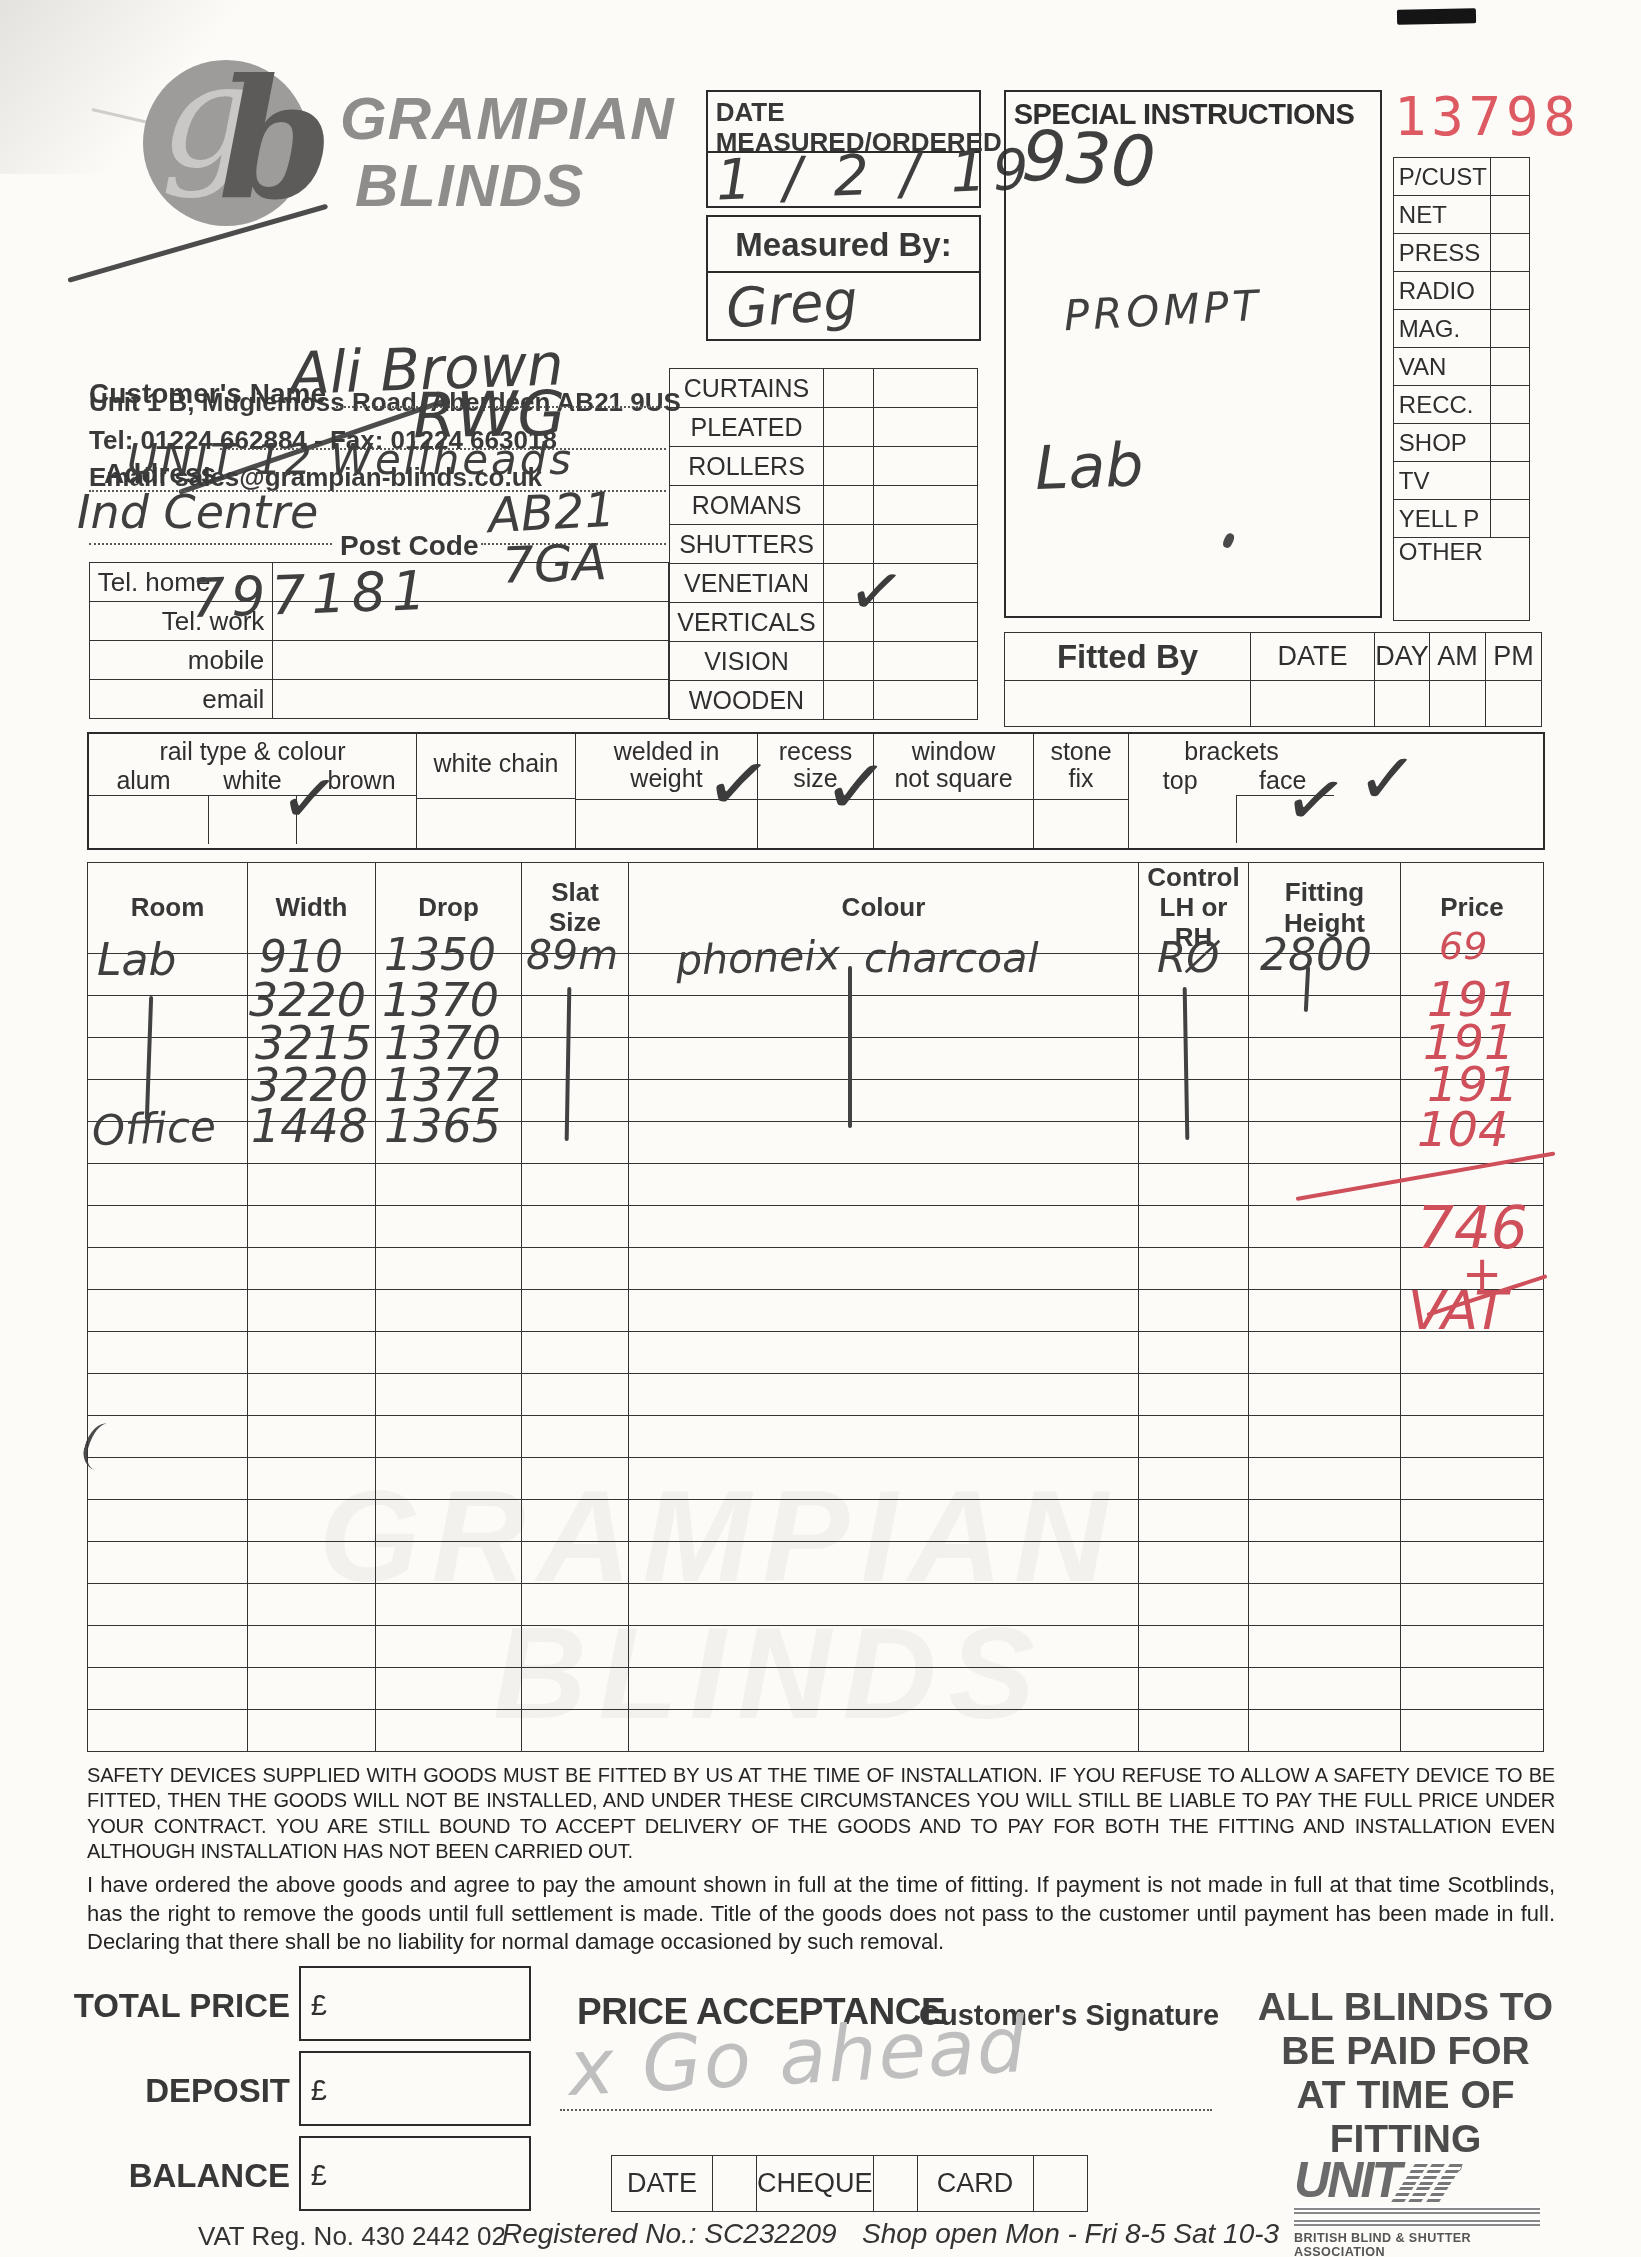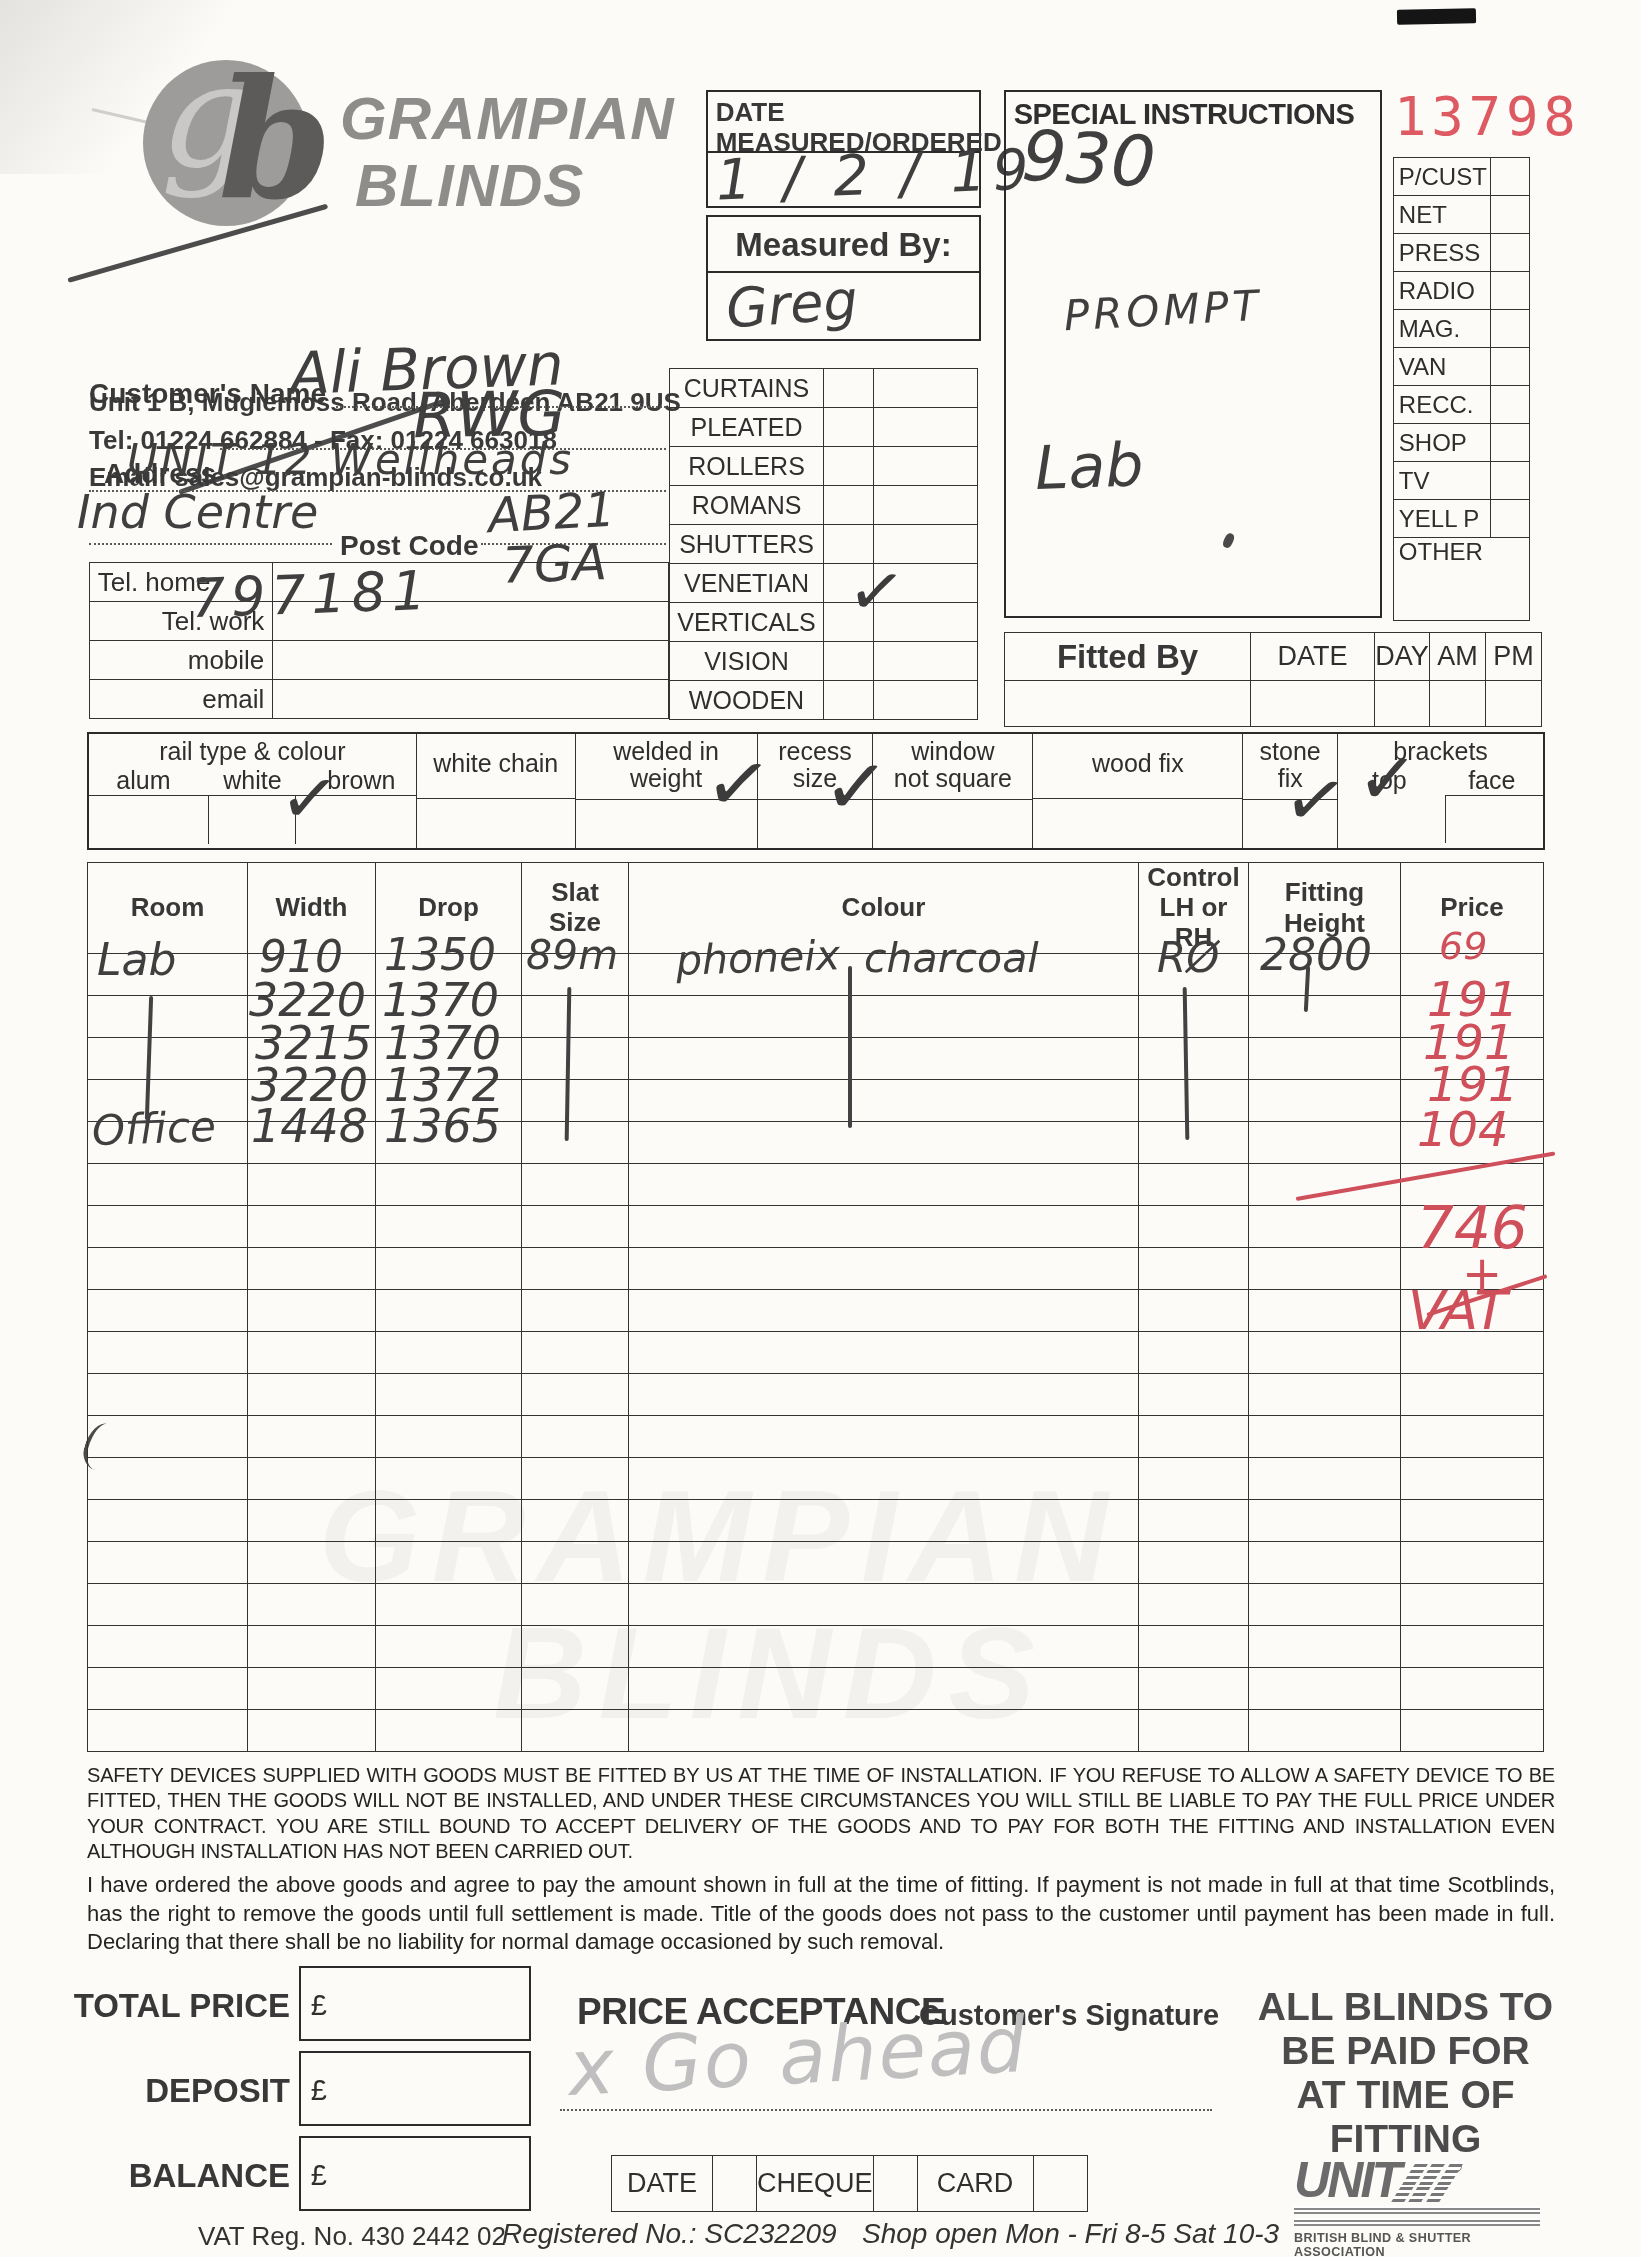--- a/index.html
+++ b/index.html
@@ -290,24 +290,20 @@
     <div style="width:116px;border-right:1.9px solid #333;box-sizing:border-box;">
       <div class="prel" style="line-height:1.1;padding-top:3.9px;height:61px;">recess
 size</div>
       <div style="height:48px;border-top:1.9px solid #333;"></div>
     </div>
     <div style="width:160px;border-right:1.9px solid #333;box-sizing:border-box;">
       <div class="prel" style="line-height:1.1;padding-top:3.9px;height:61px;">window
 not square</div>
       <div style="height:48px;border-top:1.9px solid #333;"></div>
     </div>
-    <div style="width:210px;border-right:1.9px solid #333;box-sizing:border-box;">
-      <div style="padding-top:15.4px;height:49px;">wood fix</div>
-      <div style="height:48px;border-top:1.9px solid #333;"></div>
-    </div>
     <div style="width:95px;border-right:1.9px solid #333;box-sizing:border-box;">
       <div class="prel" style="line-height:1.1;padding-top:3.9px;height:61px;">stone
 fix</div>
       <div style="height:48px;border-top:1.9px solid #333;"></div>
     </div>
     <div style="width:205px;box-sizing:border-box;">
       <div style="padding-top:2.9px;">brackets</div>
       <div style="display:flex;">
         <span style="flex:1;">top</span>
         <span style="flex:1;">face</span>

